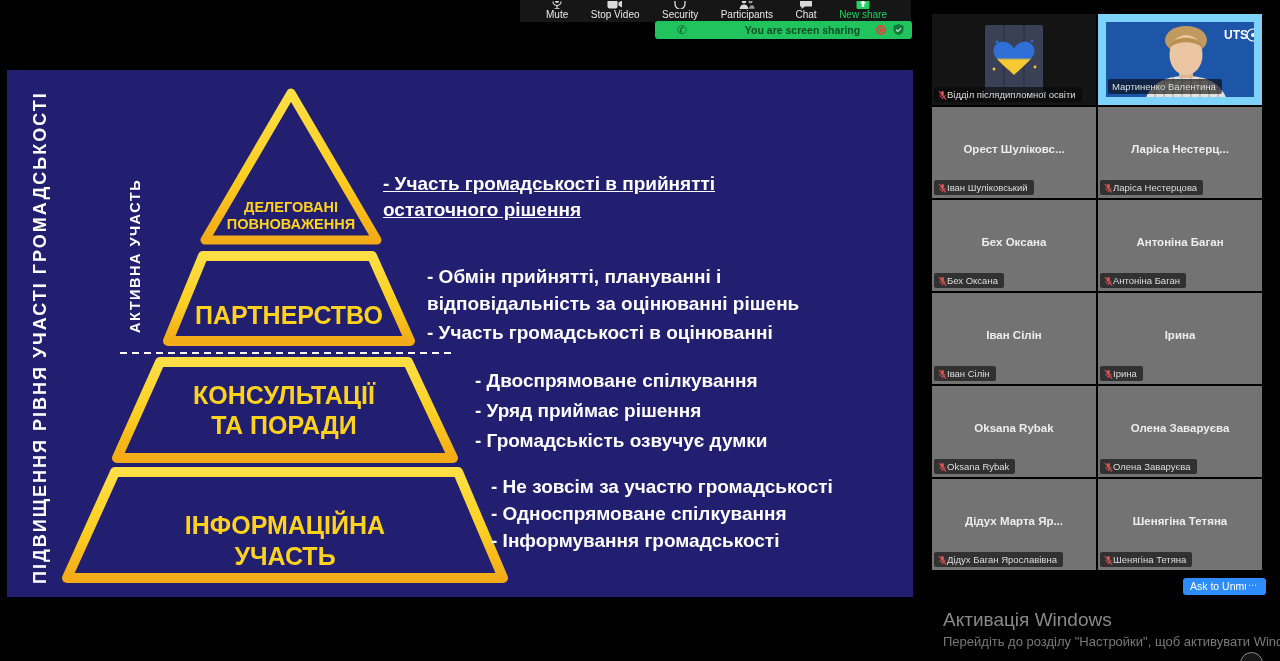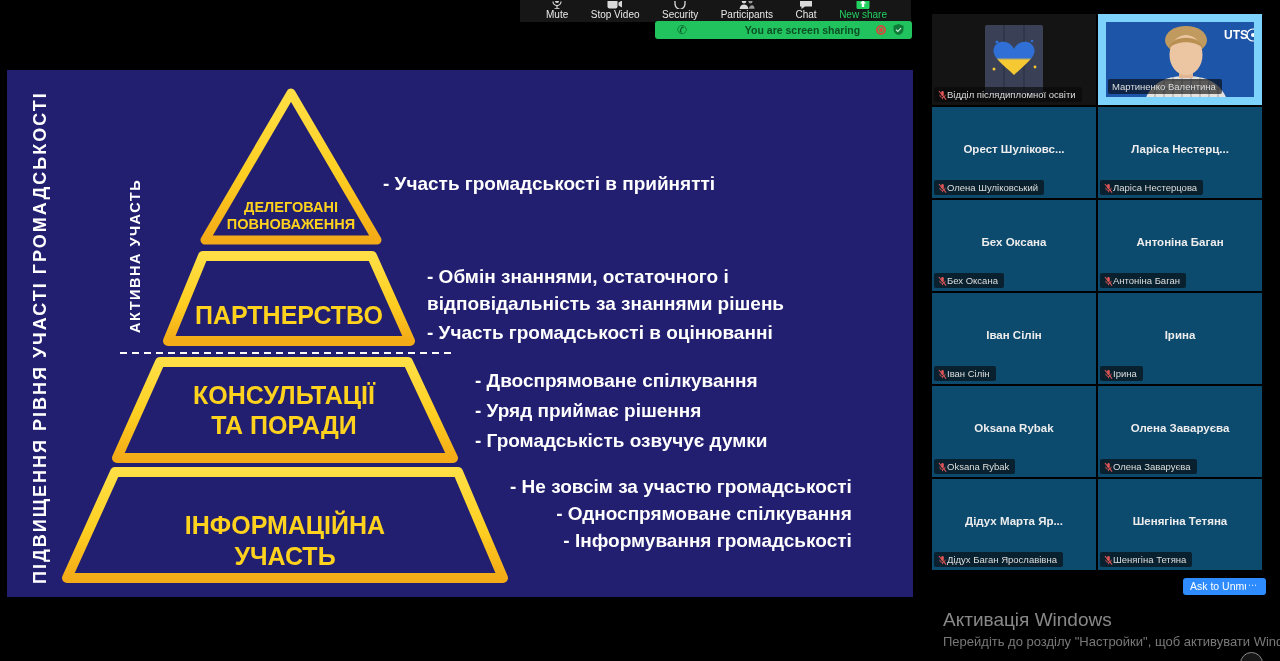--- a/index.html
+++ b/index.html
@@ -31,29 +31,29 @@
   .v-label{position:absolute;color:#fff;font-weight:bold;white-space:nowrap;
            writing-mode:vertical-rl;transform:rotate(180deg);}
   .v-left{left:16px;top:22px;height:492px;font-size:18px;letter-spacing:2px;
           display:flex;align-items:center;justify-content:center;width:34px;}
   .v-active{left:116px;top:106px;height:160px;font-size:14.5px;letter-spacing:1.5px;
             display:flex;align-items:center;justify-content:center;width:24px;}
   .pyr{position:absolute;left:0;top:0;}
   .pyr text{font-family:"Liberation Sans",sans-serif;font-weight:bold;fill:#ffd21e;text-anchor:middle;}
   .bullets{position:absolute;color:#fff;font-weight:bold;font-size:19px;white-space:nowrap;}
   .bullets div{line-height:27px;}
-  .bg1{left:376px;top:101px;}  .bg1 div{line-height:26px;}
+  .bg1{left:376px;top:101px;}  .bg1 div{line-height:26px;text-decoration:underline;}
   .bg2{left:420px;top:193px;}  .bg2 .sp{margin-top:2px;}
   .bg3{left:468px;top:296px;}  .bg3 div{line-height:30px;}
-  .bg4{left:503px;top:403px;text-align:right;}
+  .bg4{left:484px;top:403px;}
 
   
   .gallery{position:absolute;left:932px;top:14px;width:330px;height:647px;display:grid;
            grid-template-columns:164px 164px;grid-auto-rows:91px;gap:2px;overflow:hidden;z-index:2;}
-  .tile{position:relative;background:#0c4a6e;overflow:hidden;cursor:pointer;}
+  .tile{position:relative;background:#737373;overflow:hidden;cursor:pointer;}
   .tile.img-tile{background:#141414;display:flex;align-items:center;justify-content:center;}
   .tile.video-tile{background:#1d55a8;border:8px solid #7dd3fc;}
   .cname{position:absolute;left:0;right:0;top:40%;text-align:center;color:#ededed;
          font-size:11.5px;font-weight:bold;}
   .plate{position:absolute;left:2px;bottom:3px;background:rgba(8,8,8,.62);color:#dedede;
          font-size:9.5px;line-height:13px;padding:1px 6px 1px 4px;border-radius:2px;
          display:flex;align-items:flex-end;gap:0;white-space:nowrap;max-width:158px;overflow:hidden;}
   .plate svg{flex:0 0 auto;display:block;}
 
   .watermark{position:absolute;left:943px;top:609px;z-index:6;pointer-events:none;white-space:nowrap;}
@@ -166,24 +166,25 @@
       <text x="284" y="159" font-size="14.5">ПОВНОВАЖЕННЯ</text>
       <text x="282" y="254" font-size="25">ПАРТНЕРСТВО</text>
       <text x="277" y="334" font-size="25">КОНСУЛЬТАЦІЇ</text>
       <text x="277" y="364" font-size="25">ТА ПОРАДИ</text>
       <text x="278" y="464" font-size="25">ІНФОРМАЦІЙНА</text>
       <text x="278" y="495" font-size="25">УЧАСТЬ</text>
     </svg>
 
     <div class="bullets bg1">
       <div>- Участь громадськості в прийнятті</div>
+      <div>остаточного рішення</div>
     </div>
     <div class="bullets bg2">
-      <div>- Обмін знаннями, остаточного і</div>
-      <div>відповідальність за знаннями рішень</div>
+      <div>- Обмін прийнятті, плануванні і</div>
+      <div>відповідальність за оцінюванні рішень</div>
       <div class="sp">- Участь громадськості в оцінюванні</div>
     </div>
     <div class="bullets bg3">
       <div>- Двоспрямоване спілкування</div>
       <div>- Уряд приймає рішення</div>
       <div>- Громадськість озвучує думки</div>
     </div>
     <div class="bullets bg4">
       <div>- Не зовсім за участю громадськості</div>
       <div>- Односпрямоване спілкування</div>
@@ -251,21 +252,21 @@
 
     <div class="tile">
       <span class="cname">Орест Шуліковс...</span>
       <span class="plate">
         <svg width="9" height="11" viewBox="0 0 12 14">
             <rect x="4.3" y="1" width="3.4" height="6.5" rx="1.7" fill="#e05656"></rect>
             <path d="M2.3 6a3.7 3.7 0 0 0 7.4 0" stroke="#e05656" fill="none" stroke-width="1.1"></path>
             <line x1="6" y1="9.7" x2="6" y2="12" stroke="#e05656" stroke-width="1.1"></line>
             <line x1="1.2" y1="1" x2="10.8" y2="12.5" stroke="#e05656" stroke-width="1.4"></line>
           </svg>
-        <span>Олена Шуліковський</span>
+        <span>Іван Шуліковський</span>
       </span>
     </div>
 
     <div class="tile">
       <span class="cname">Ларіса Нестерц...</span>
       <span class="plate">
         <svg width="9" height="11" viewBox="0 0 12 14">
             <rect x="4.3" y="1" width="3.4" height="6.5" rx="1.7" fill="#e05656"></rect>
             <path d="M2.3 6a3.7 3.7 0 0 0 7.4 0" stroke="#e05656" fill="none" stroke-width="1.1"></path>
             <line x1="6" y1="9.7" x2="6" y2="12" stroke="#e05656" stroke-width="1.1"></line>

